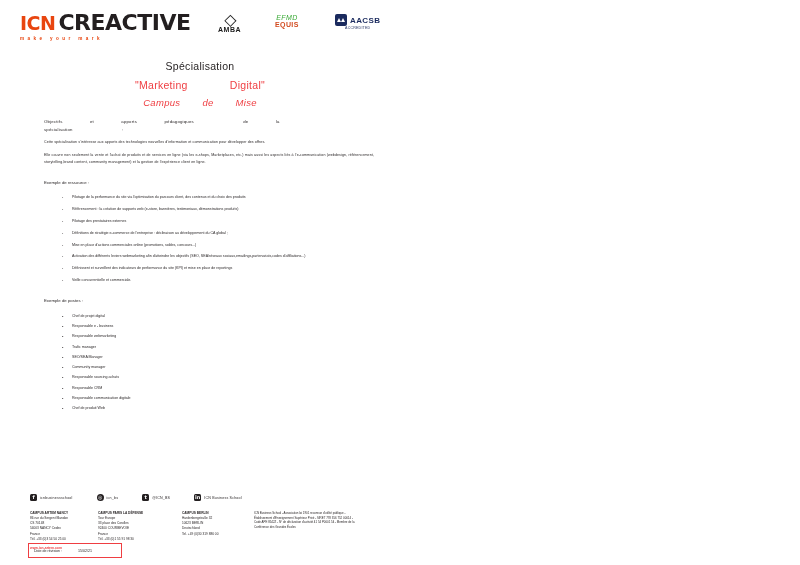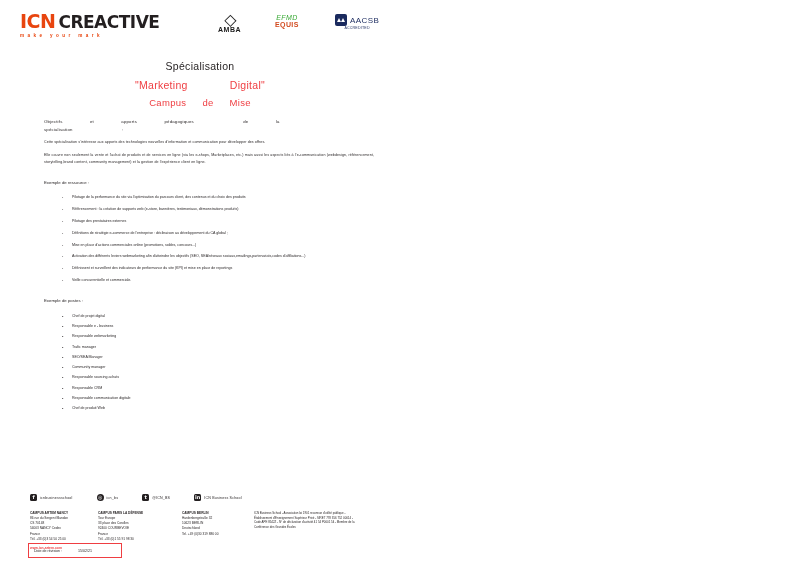--- a/index.html
+++ b/index.html
@@ -43,21 +43,21 @@
     line-height: 1;
   }
   .icn-mark {
     font-size: 19px;
     font-weight: bold;
     color: #e8450f;
     letter-spacing: -0.5px;
     font-family: "DejaVu Sans", sans-serif;
   }
   .icn-creactive {
-    font-size: 17px;
+    font-size: 22px;
     font-weight: bold;
     color: #231f20;
     letter-spacing: -0.5px;
     margin-left: 3px;
     font-family: "DejaVu Sans", sans-serif;
   }
   .icn-business {
     font-size: 14.5px;
     font-weight: bold;
     color: #231f20;
@@ -125,21 +125,21 @@
     position: absolute;
     left: 2px;
     top: 4px;
     width: 8px;
     height: 4px;
     background: #ffffff;
     clip-path: polygon(0 100%, 25% 0, 50% 100%, 75% 0, 100% 100%);
   }
   .aacsb-text {
     font-size: 8px;
-    font-weight: normal;
+    font-weight: bold;
     color: #1a2a5e;
     letter-spacing: 0.4px;
   }
   .aacsb-sub {
     font-size: 3.6px;
     color: #1a2a5e;
     letter-spacing: 0.2px;
   }
 
   
@@ -164,21 +164,22 @@
     justify-content: center;
     gap: 42px;
     margin-bottom: 6px;
   }
   .campus-line {
     font-size: 9.5px;
     color: #ef3e42;
     letter-spacing: 0.3px;
     display: flex;
     justify-content: center;
-    gap: 16px;
+    gap: 22px;
+    font-style: italic;
   }
 
   
   .body-area {
     position: absolute;
     top: 118px;
     left: 44px;
     width: 330px;
     font-size: 3.6px;
     color: #231f20;

